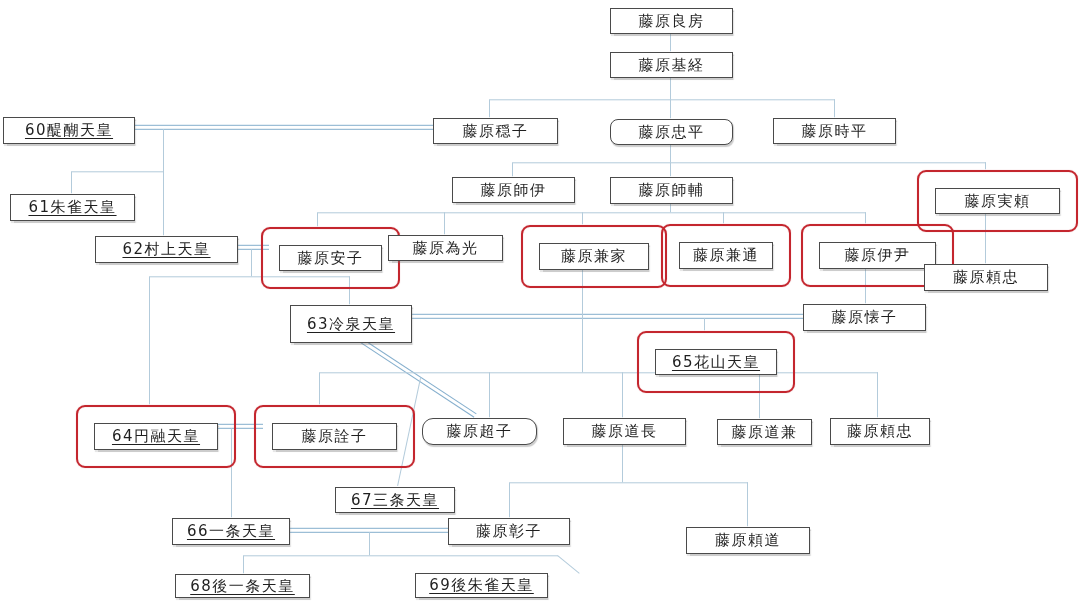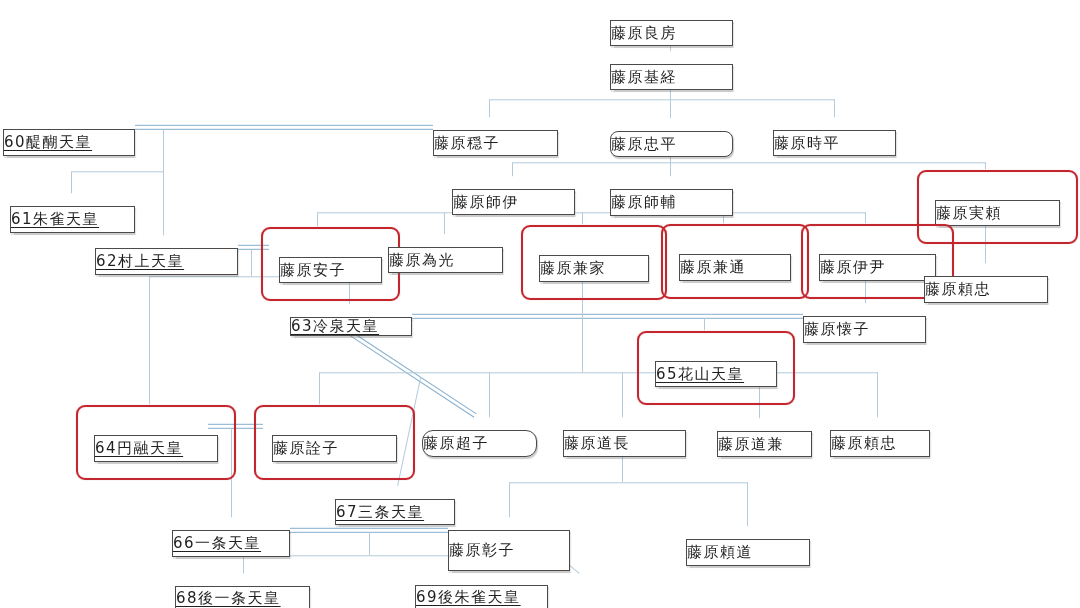--- a/index.html
+++ b/index.html
@@ -23,27 +23,26 @@
     height:2.6px;
     border-top:1.9px solid var(--dline);
     border-bottom:1.9px solid var(--dline);
     background:transparent;
   }
   .node{
     position:absolute;
     background:#ffffff;
     border:1.3px solid var(--boxborder);
     box-shadow:1px 1.5px 1px rgba(110,110,110,0.35);
-    display:flex;align-items:center;
+    display:flex;align-items:center;justify-content:center;
     box-sizing:border-box;
     color:var(--text);
     font-size:15px;
     letter-spacing:1.5px;
     white-space:nowrap;
-    margin-top:12px;
   }
   .red-ring{
     position:absolute;
     border:2.6px solid var(--red);
     border-radius:9px;
     padding:16px;
     box-sizing:content-box;
     background:transparent;
     box-shadow:0 0 1px rgba(196,38,46,0.45), inset 0 0 1px rgba(196,38,46,0.45);
   }
@@ -148,33 +147,33 @@
       </div>
       <div class="node" style="width: 115px; height: 26px; position: absolute; left: 388px; top: 235px;">
         <span>藤原為光</span>
       </div>
       <div class="red-ring" style="left: 521px; top: 225px;">
         <div class="node" style="width: 110px; height: 27px;">
           <span>藤原兼家</span>
         </div>
       </div>
       <div class="red-ring" style="left: 661px; top: 224px;">
-        <div class="node" style="width: 112px; height: 27px;">
+        <div class="node" style="width: 94px; height: 27px;">
           <span>藤原兼通</span>
         </div>
       </div>
       <div class="red-ring" style="left: 801px; top: 224px;">
         <div class="node" style="width: 117px; height: 27px;">
           <span>藤原伊尹</span>
         </div>
       </div>
       <div class="node" style="width: 124px; height: 27px; position: absolute; left: 924px; top: 264px;">
         <span>藤原頼忠</span>
       </div>
-      <div class="node underline" style="width: 122px; height: 19px; position: absolute; left: 290px; top: 305px;">
+      <div class="node underline" style="width: 122px; height: 38px; position: absolute; left: 290px; top: 305px;">
         <span>63冷泉天皇</span>
       </div>
       <div class="node" style="width: 123px; height: 27px; position: absolute; left: 803px; top: 304px;">
         <span>藤原懐子</span>
       </div>
       <div class="red-ring" style="left: 637px; top: 331px;">
         <div class="node underline" style="width: 122px; height: 26px;">
           <span>65花山天皇</span>
         </div>
       </div>
@@ -199,21 +198,21 @@
       </div>
       <div class="node" style="width: 100px; height: 27px; position: absolute; left: 830px; top: 418px;">
         <span>藤原頼忠</span>
       </div>
       <div class="node underline" style="width: 120px; height: 26px; position: absolute; left: 335px; top: 487px;">
         <span>67三条天皇</span>
       </div>
       <div class="node underline" style="width: 118px; height: 27px; position: absolute; left: 172px; top: 518px;">
         <span>66一条天皇</span>
       </div>
-      <div class="node" style="width: 122px; height: 41px; position: absolute; left: 448px; top: 518px;">
+      <div class="node" style="width: 122px; height: 27px; position: absolute; left: 448px; top: 518px;">
         <span>藤原彰子</span>
       </div>
       <div class="node" style="width: 124px; height: 27px; position: absolute; left: 686px; top: 527px;">
         <span>藤原頼道</span>
       </div>
       <div class="node underline" style="width: 135px; height: 24px; position: absolute; left: 175px; top: 574px;">
         <span>68後一条天皇</span>
       </div>
       <div class="node underline" style="width: 133px; height: 25px; position: absolute; left: 415px; top: 573px;">
         <span>69後朱雀天皇</span>

